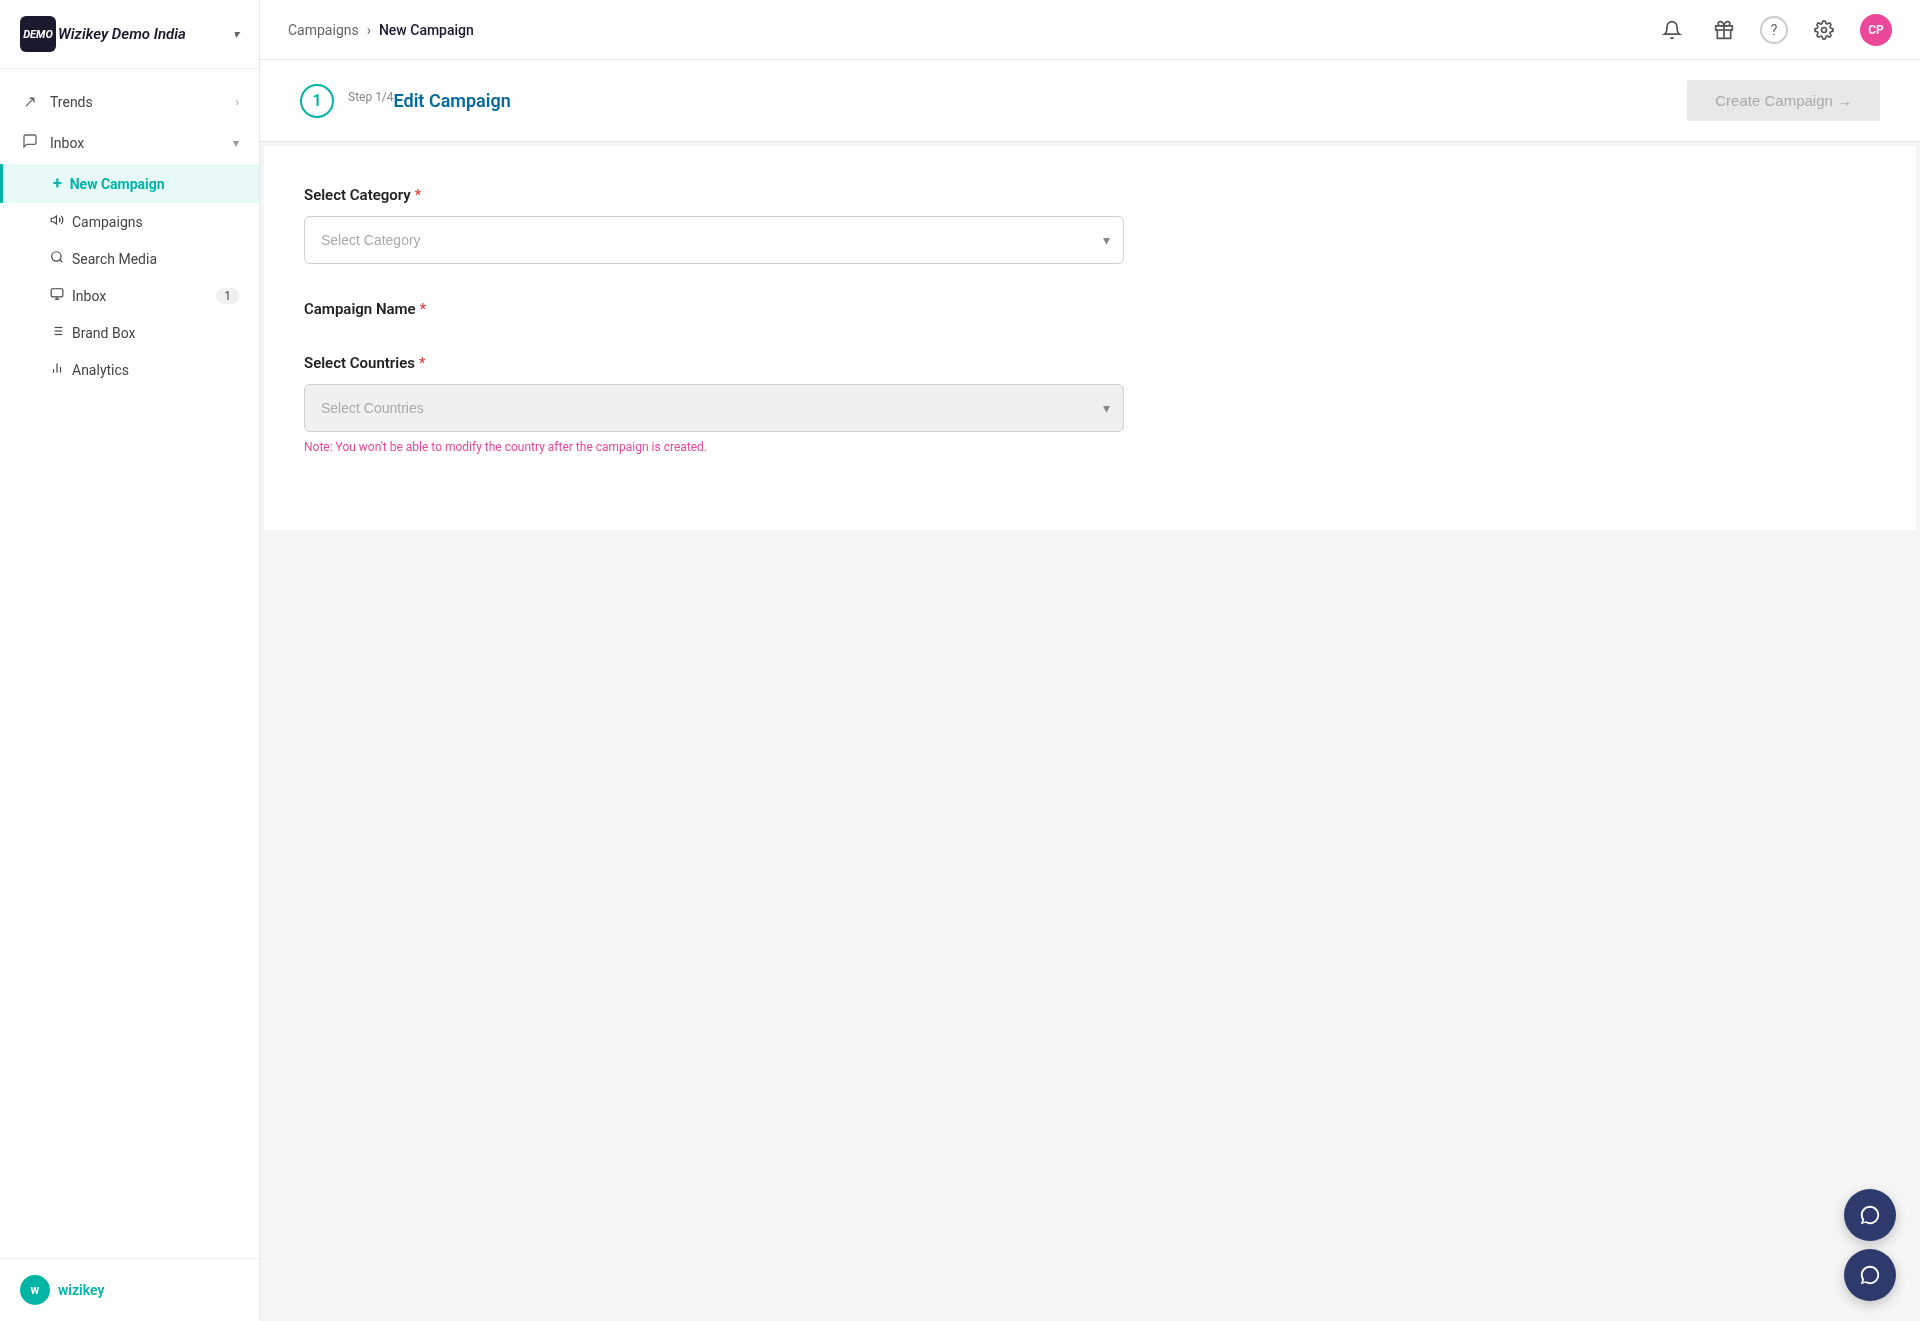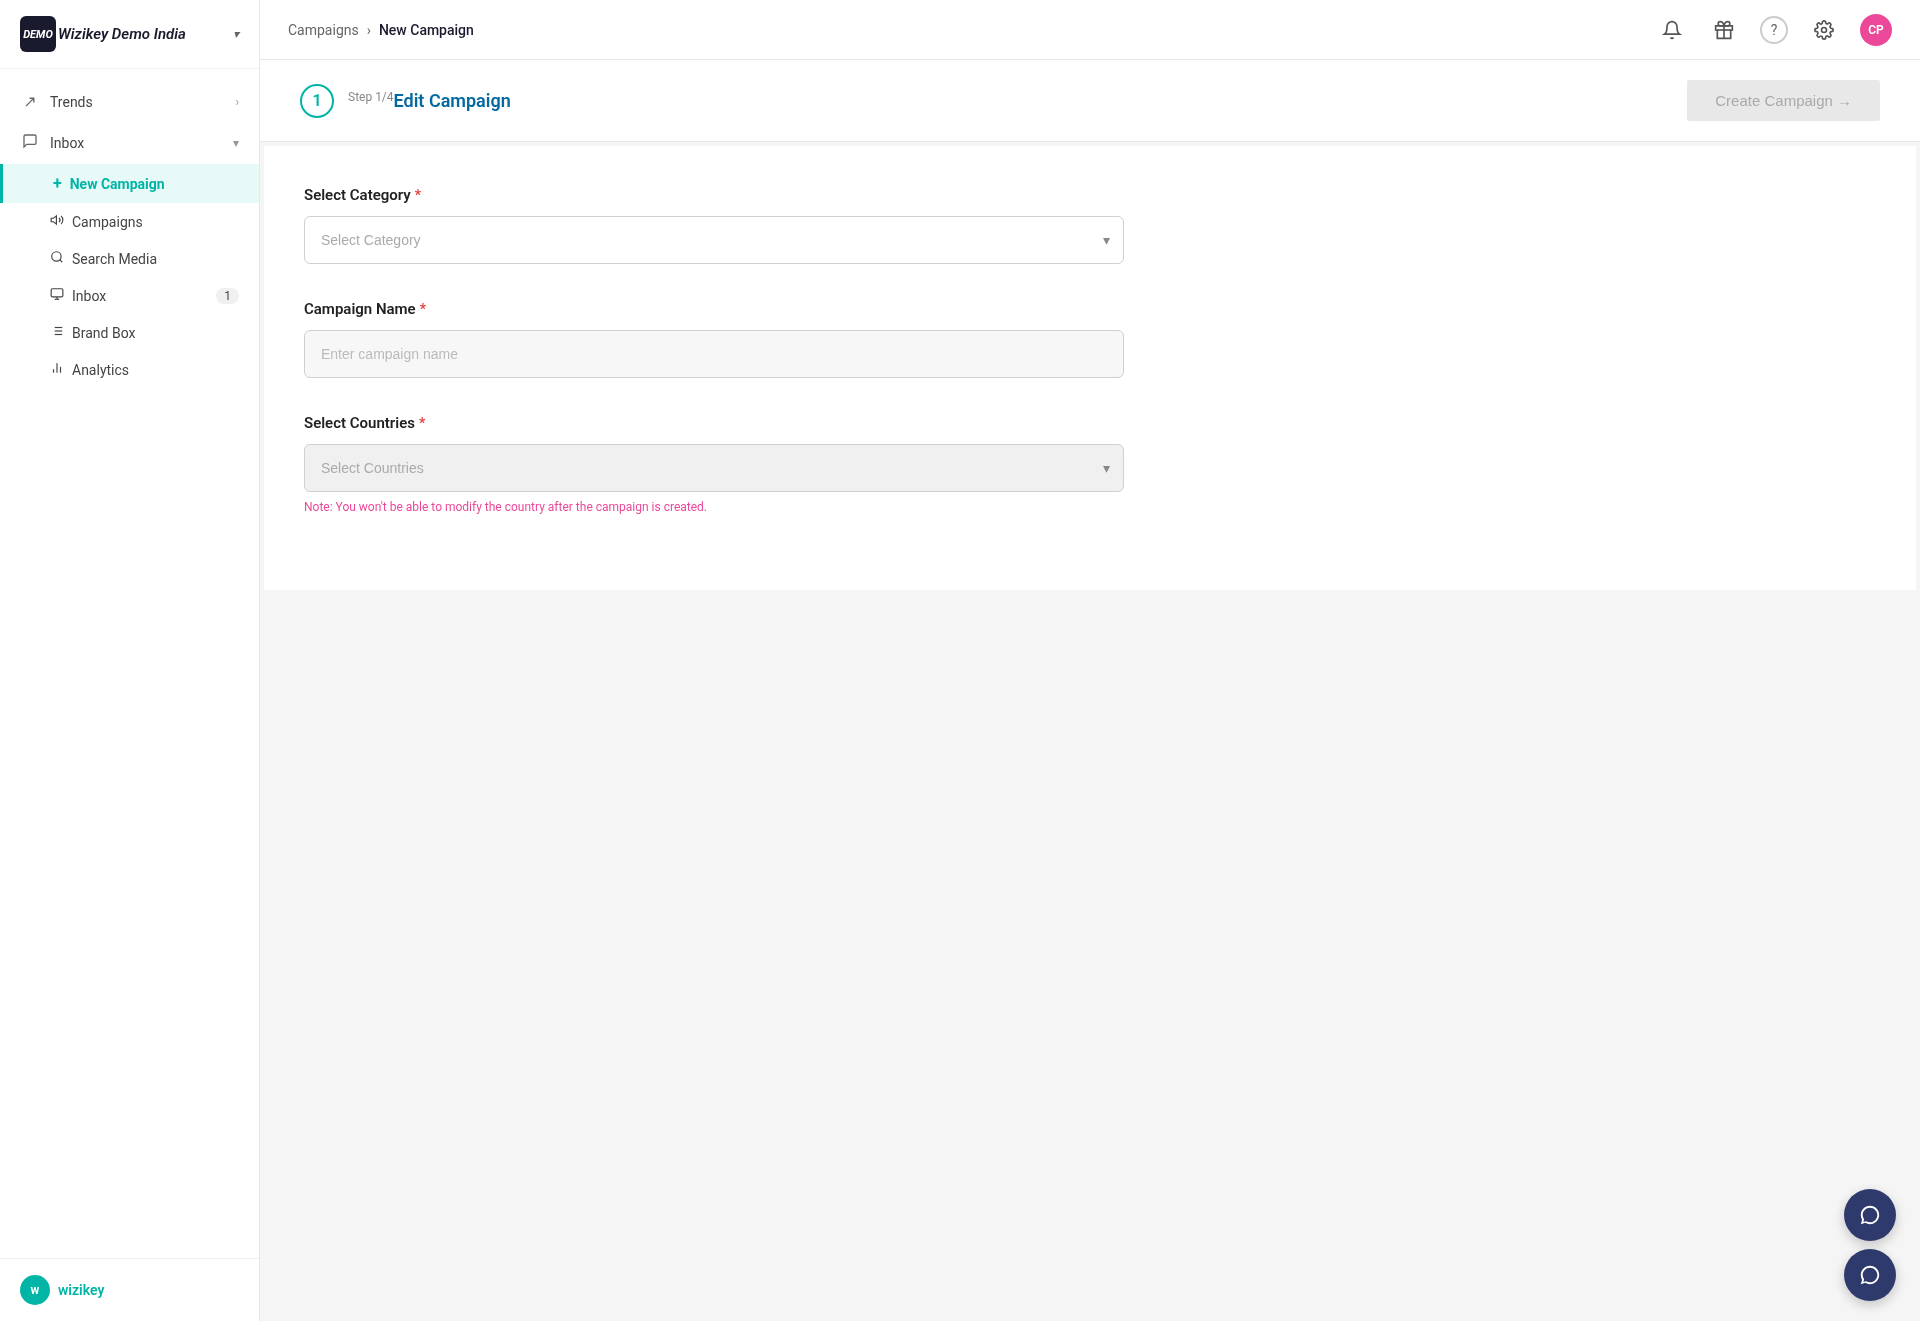--- a/index.html
+++ b/index.html
@@ -500,21 +500,20 @@
           </select>
           <span class="select-chevron">▾</span>
         </div>
       </div>
 
       <div class="form-group">
         <div class="form-label">
           <span>Campaign Name</span>
           <span class="required-star">*</span>
         </div>
-        <input class="text-input" type="text" placeholder="Enter campaign name" style="">
       </div>
 
       <div class="form-group">
         <div class="form-label">
           <span>Select Countries</span>
           <span class="required-star">*</span>
         </div>
         <div class="countries-select-wrapper">
           <select>
             <option value="" disabled="" selected="">Select Countries</option>

